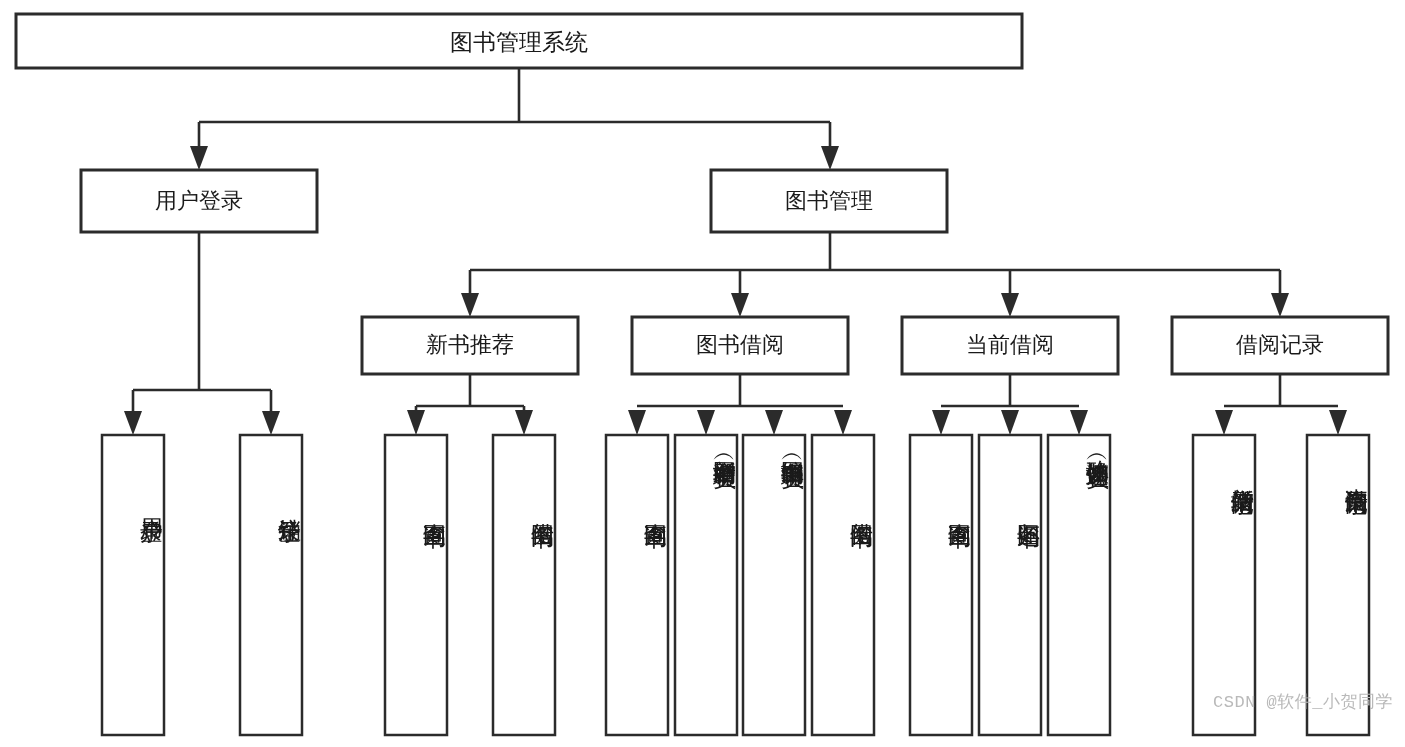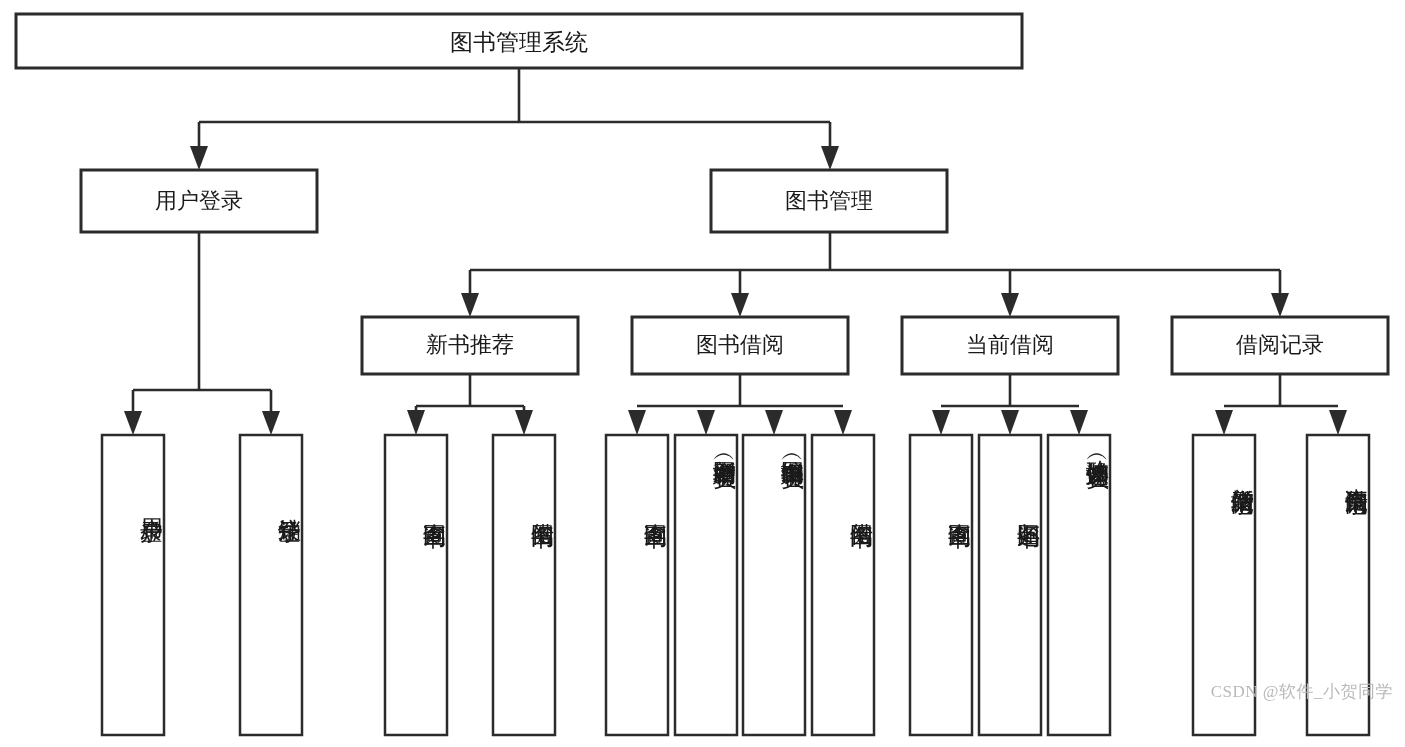--- a/index.html
+++ b/index.html
@@ -70,22 +70,22 @@
     writing-mode: vertical-rl;
     text-orientation: upright;
     letter-spacing: 1px;
     white-space: nowrap;
     text-align: center;
     pointer-events: none;
   }
   .watermark {
     position: absolute;
     right: 12px;
-    bottom: 16px;
-    font-family: Liberation Serif, serif;
+    bottom: 6px;
+    font-family: Liberation Mono, monospace;
     font-size: 17px;
     color: #b9b9b9;
     letter-spacing: 0.5px;
     user-select: none;
   }
 </style>
 </head>
 <body>
 
 <div id="diagram-root">

